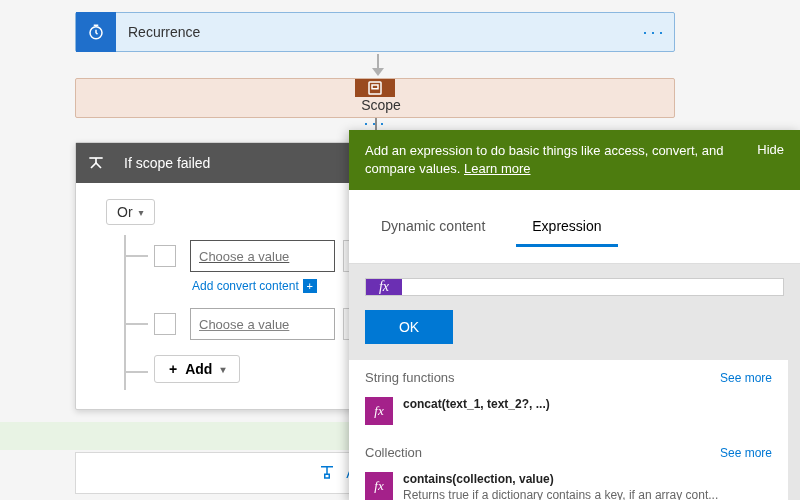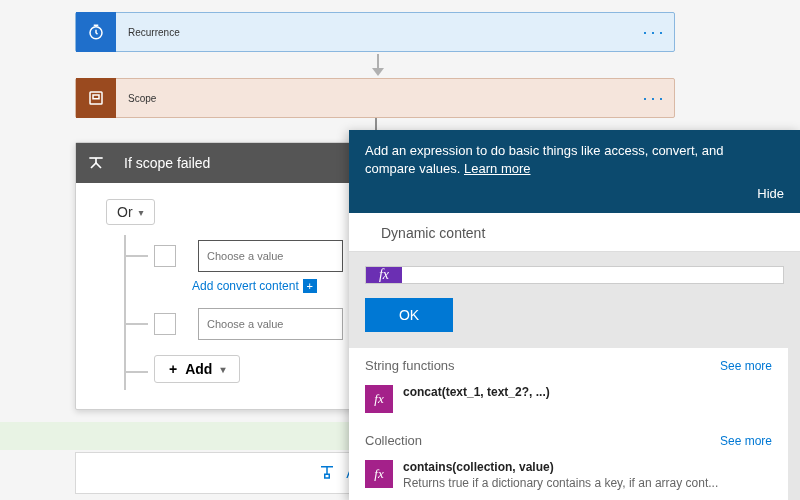--- a/index.html
+++ b/index.html
@@ -6,29 +6,29 @@
 body { background: #f5f5f5; width: 800px; height: 500px; overflow: hidden; position: relative; }
 
 .canvas { position: relative; width: 100%; height: 100%; }
 
 .step-card {
   position: absolute; left: 75px; width: 600px; height: 40px;
   display: flex; align-items: center; background: #fff;
   border: 1px solid #ccc; border-radius: 2px;
 }
 .recurrence { top: 12px; background: #e1effa; border-color: #8ab7df; }
-.scope { top: 78px; background: #f5e5dc; border-color: #d9b9a5; }
+.scope { top: 78px; background: #f5e5dc; border-color: #d9b9a5; flex-direction: column; }
 
 .step-icon {
   width: 40px; height: 40px; display: flex; align-items: center; justify-content: center;
   color: #fff; font-size: 18px;
 }
 .recurrence .step-icon { background: #1f6fcb; }
 .scope .step-icon { background: #9a4a1f; }
-.step-label { flex: 1; padding-left: 12px; font-size: 10px; color: #333; }
+.step-label { flex: 1; padding-left: 12px; font-size: 14px; color: #333; }
 .step-menu { width: 40px; text-align: center; color: #0078d4; font-size: 18px; letter-spacing: 2px; cursor: pointer; }
 
 .arrow-down {
   position: absolute; left: 372px; width: 12px; height: 20px;
 }
 .arrow1 { top: 54px; }
 .arrow-line { position: absolute; left: 5px; top: 0; width: 2px; height: 16px; background: #b0b0b0; }
 .arrow-head { position: absolute; left: 0; top: 14px; width: 0; height: 0; border-left: 6px solid transparent; border-right: 6px solid transparent; border-top: 8px solid #b0b0b0; }
 
 .connector-stub { position: absolute; left: 375px; top: 118px; width: 2px; height: 18px; background: #8e8e8e; }
@@ -56,22 +56,22 @@
 
 .tree { position: relative; margin-top: 10px; margin-left: 18px; }
 .tree-vline { position: absolute; left: 0; top: -4px; width: 2px; height: 155px; background: #c8c8c8; }
 
 .row { position: relative; display: flex; align-items: center; height: 34px; margin-top: 14px; }
 .row-hline { position: absolute; left: 0; top: 16px; width: 24px; height: 2px; background: #c8c8c8; }
 .checkbox {
   margin-left: 30px; width: 22px; height: 22px; border: 1px solid #bbb; background: #fff;
 }
 .value-input {
-  margin-left: 22px; width: 145px; height: 32px; border: 1px solid #aaa;
-  padding: 0 8px; font-size: 11px; color: #888; background: #fff;
+  margin-left: 14px; width: 145px; height: 32px; border: 1px solid #aaa;
+  padding: 0 8px; font-size: 13px; color: #888; background: #fff; text-decoration: underline;
 }
 .value-input.active { border-color: #555; color: #555; }
 .op-box {
   margin-left: 8px; width: 60px; height: 32px; border: 1px solid #ccc; border-right: none;
   display: flex; align-items: center; padding: 0 8px; font-size: 12px; color: #888; background: #fafafa;
 }
 
 .dyn-link { margin-left: 68px; margin-top: 6px; font-size: 12px; color: #0078d4; display: flex; align-items: center; gap: 4px; }
 .dyn-plus { display: inline-flex; width: 14px; height: 14px; background: #0078d4; color: #fff; align-items: center; justify-content: center; font-size: 11px; }
 
@@ -94,27 +94,27 @@
 }
 .add-action-icon { color: #0078d4; }
 
 
 .expr-panel {
   position: absolute; left: 349px; top: 130px; width: 451px; height: 370px;
   background: #fff; box-shadow: -2px 2px 10px rgba(0,0,0,0.25);
   display: flex; flex-direction: column; z-index: 50;
 }
 .expr-head {
-  background: #0c4a6e; color: #fff; padding: 12px 16px; display: flex; gap: 10px;
+  background: #4d7c0f; color: #fff; padding: 12px 16px; display: flex; gap: 10px;
 }
 .expr-head-text { flex: 1; font-size: 13px; line-height: 1.4; }
 .expr-head-text a { color: #fff; text-decoration: underline; }
-.expr-hide { font-size: 13px; cursor: pointer; align-self: flex-start; margin-top: 44px; }
-
-.expr-tabs { display: flex; border-bottom: 1px solid #ddd; padding: 0 16px; gap: 15px; }
+.expr-hide { font-size: 13px; cursor: pointer; align-self: flex-start; }
+
+.expr-tabs { display: flex; border-bottom: 1px solid #ddd; padding: 16px 16px; gap: 15px; }
 .expr-tab { padding: 12px 16px 10px; font-size: 14px; color: #555; cursor: pointer; }
 .expr-tab.active { color: #000; border-bottom: 3px solid #0078d4; font-weight: 400; }
 
 .expr-input-area { background: #e6e6e6; padding: 14px 16px 16px; }
 .expr-input-row { display: flex; align-items: stretch; background: #fff; border: 1px solid #ccc; }
 .fx-badge {
   width: 36px; background: #6b2fb3; color: #fff; font-style: italic;
   display: flex; align-items: center; justify-content: center; font-size: 14px; font-family: Georgia, serif;
 }
 .expr-input {
@@ -253,20 +253,21 @@
     <div class="expr-head">
       <div class="expr-head-text">
         <span>Add an expression to do basic things like access, convert, and compare values.</span>
         <a href="#">Learn more</a>
       </div>
       <div class="expr-hide">Hide</div>
     </div>
 
     <div class="expr-tabs">
       <div class="expr-tab">Dynamic content</div>
+      <div class="expr-tab active">Expression</div>
     </div>
 
     <div class="expr-input-area">
       <div class="expr-input-row">
         <div class="fx-badge">fx</div>
       </div>
       <button class="ok-btn">OK</button>
     </div>
 
     <div class="expr-list">

